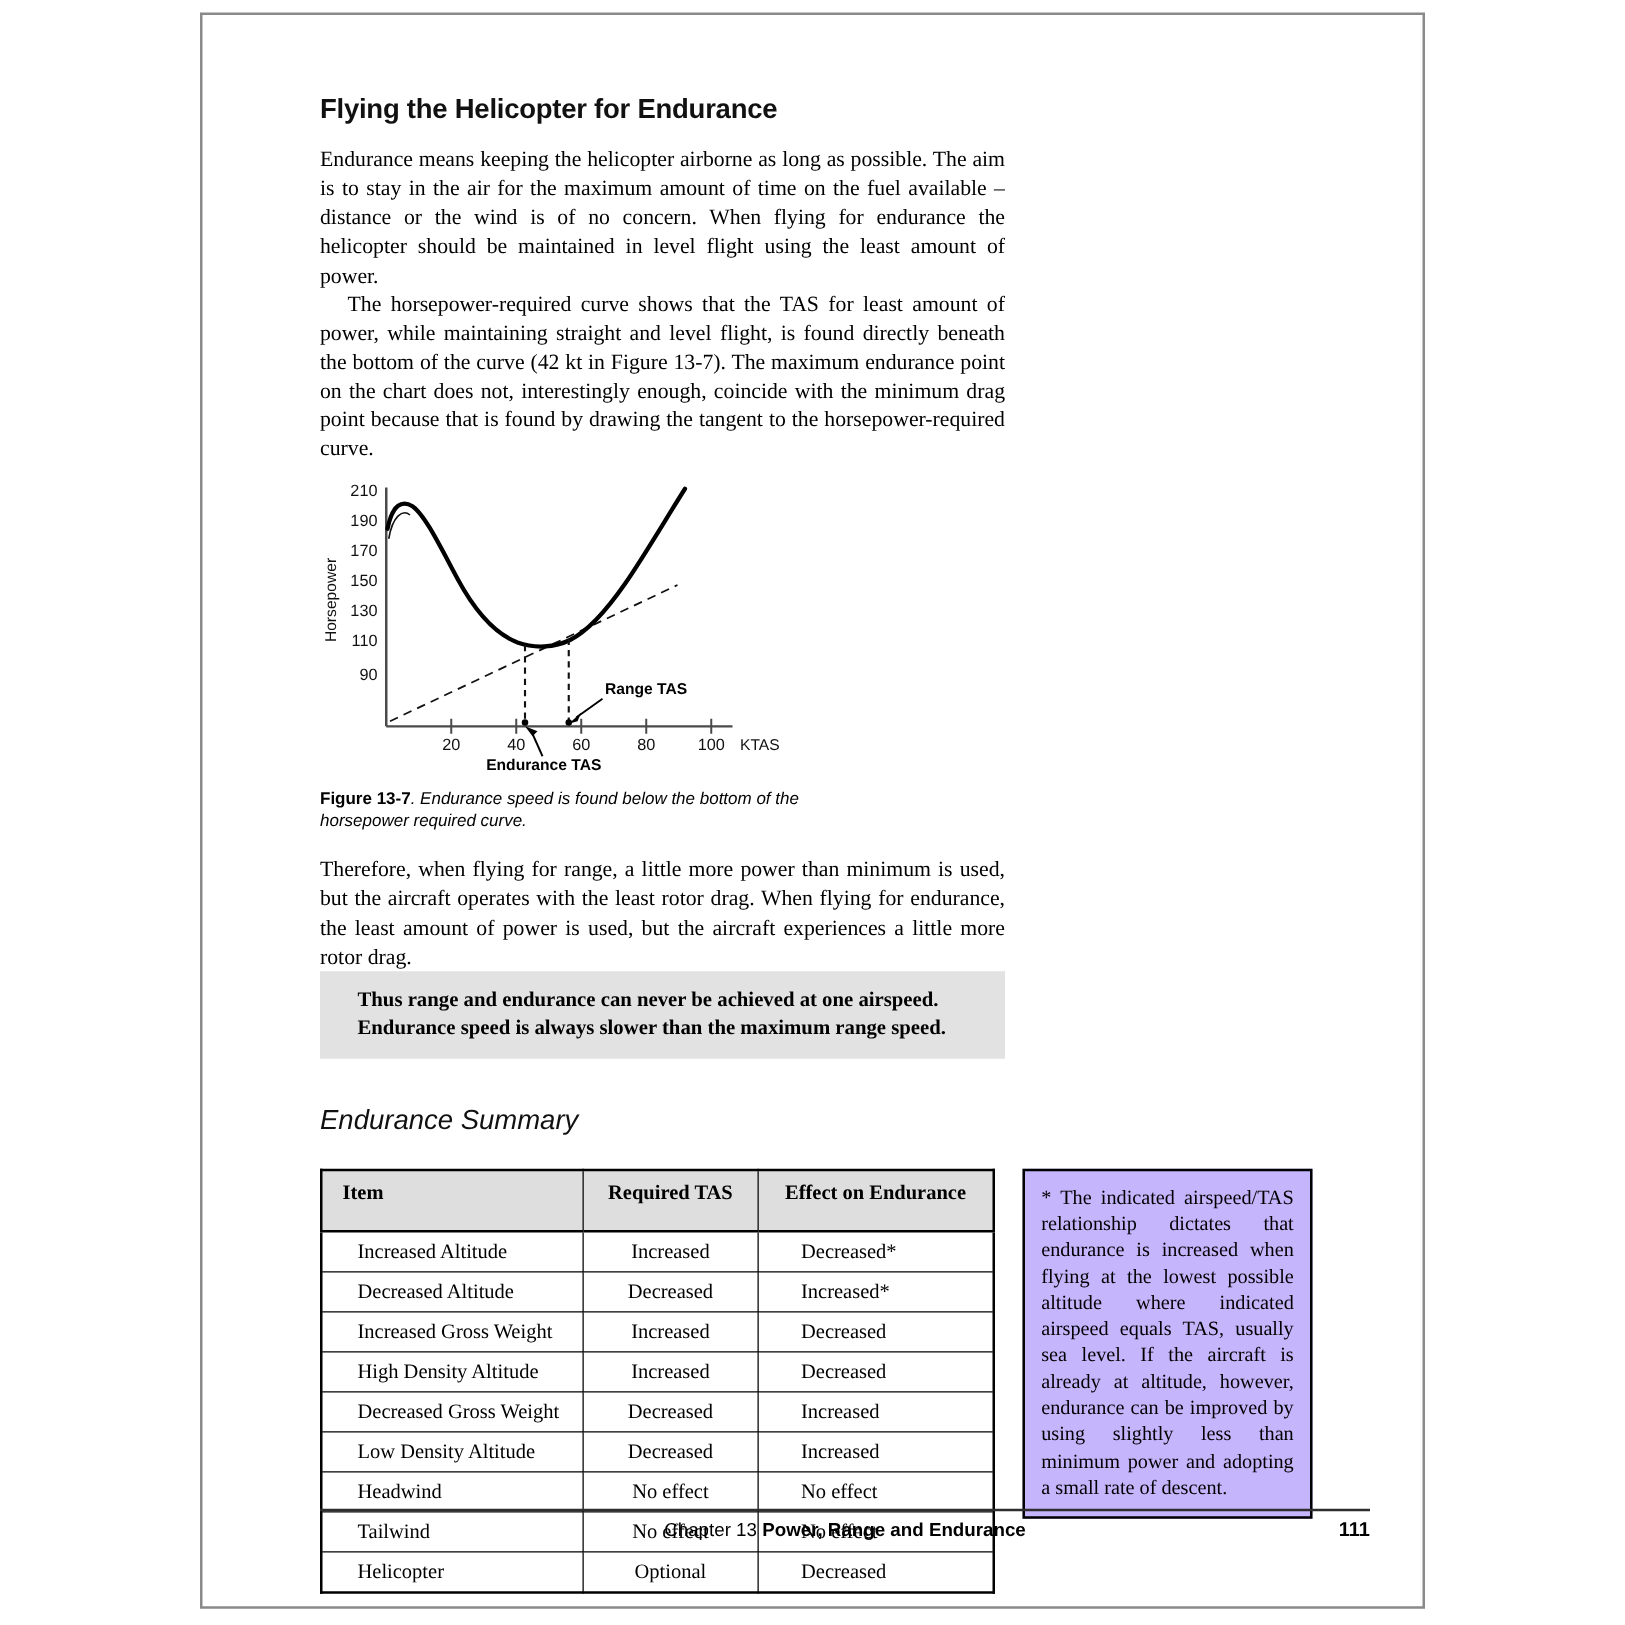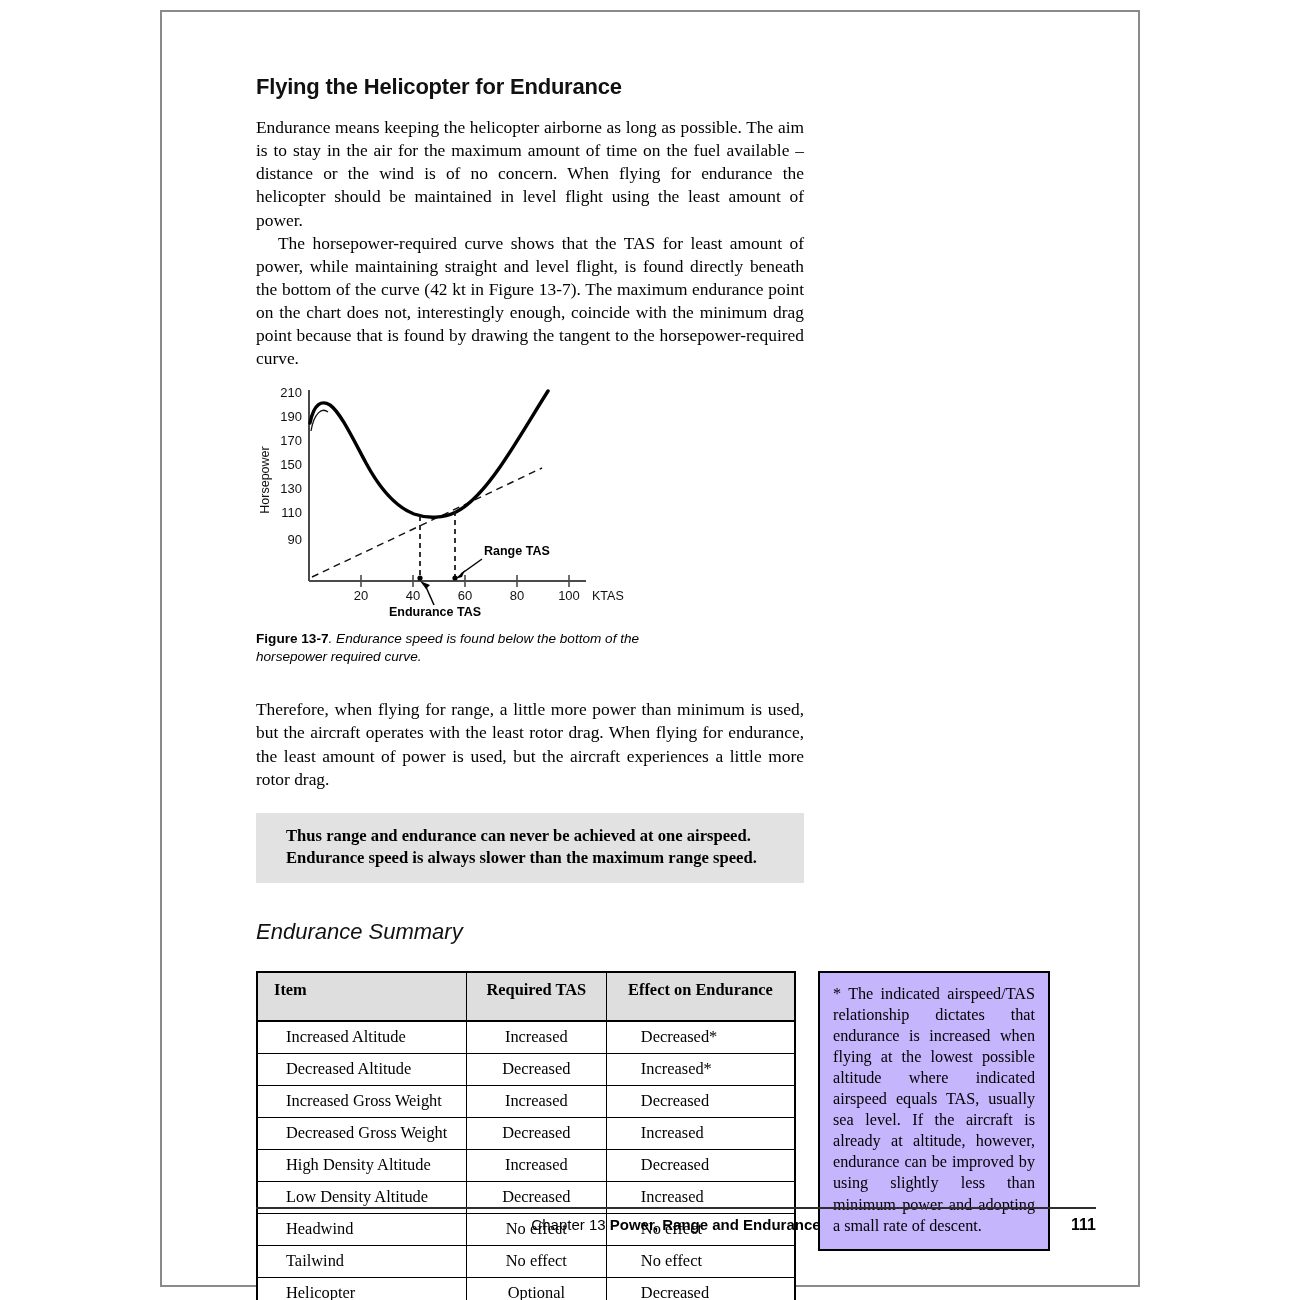--- a/index.html
+++ b/index.html
@@ -81,21 +81,20 @@
     line-height: 1.35;
     font-style: italic;
   }
   .fig-caption .fig-num {
     font-style: normal;
     font-weight: bold;
   }
 
   
   .callout {
-    margin-top: 22px;
     width: 548px;
     background: #e2e2e2;
     padding: 12px 24px 13px 30px;
     box-sizing: border-box;
   }
   .callout p {
     margin: 0;
     font-family: "Liberation Serif", serif;
     font-weight: bold;
     font-size: 16.6px;
@@ -271,21 +270,21 @@
         <text class="cx-anno" x="179" y="231" text-anchor="middle">Endurance TAS</text>
         <line x1="178" y1="220" x2="170" y2="202" stroke="#000" stroke-width="1.5"></line>
         <polygon points="164,196 174,200 170,204" fill="#000"></polygon>
       </svg>
 
       <div class="fig-caption">
         <span class="fig-num">Figure 13-7</span><span>. Endurance speed is found below the bottom of the horsepower required curve.</span>
       </div>
     </div>
 
-    <div class="body-col" style="margin-top:32px;">
+    <div class="body-col" style="margin-top:18px;">
       <p class="para">Therefore, when flying for range, a little more power than minimum is used, but the aircraft operates with the least rotor drag. When flying for endurance, the least amount of power is used, but the aircraft experiences a little more rotor drag.</p>
     </div>
 
     <div class="callout">
       <p>Thus range and endurance can never be achieved at one airspeed.</p>
       <p>Endurance speed is always slower than the maximum range speed.</p>
     </div>
 
     <h2 class="h2-title" style="margin-top:36px;">Endurance Summary</h2>
 
@@ -309,28 +308,28 @@
             <td class="c-item">Decreased Altitude</td>
             <td class="c-tas">Decreased</td>
             <td class="c-eff">Increased*</td>
           </tr>
           <tr>
             <td class="c-item">Increased Gross Weight</td>
             <td class="c-tas">Increased</td>
             <td class="c-eff">Decreased</td>
           </tr>
           <tr>
+            <td class="c-item">High Density Altitude</td>
+            <td class="c-tas">Increased</td>
+            <td class="c-eff">Decreased</td>
+          </tr>
+          <tr>
             <td class="c-item">Decreased Gross Weight</td>
             <td class="c-tas">Decreased</td>
             <td class="c-eff">Increased</td>
-          </tr>
-          <tr>
-            <td class="c-item">High Density Altitude</td>
-            <td class="c-tas">Increased</td>
-            <td class="c-eff">Decreased</td>
           </tr>
           <tr>
             <td class="c-item">Low Density Altitude</td>
             <td class="c-tas">Decreased</td>
             <td class="c-eff">Increased</td>
           </tr>
           <tr>
             <td class="c-item">Headwind</td>
             <td class="c-tas">No effect</td>
             <td class="c-eff">No effect</td>

